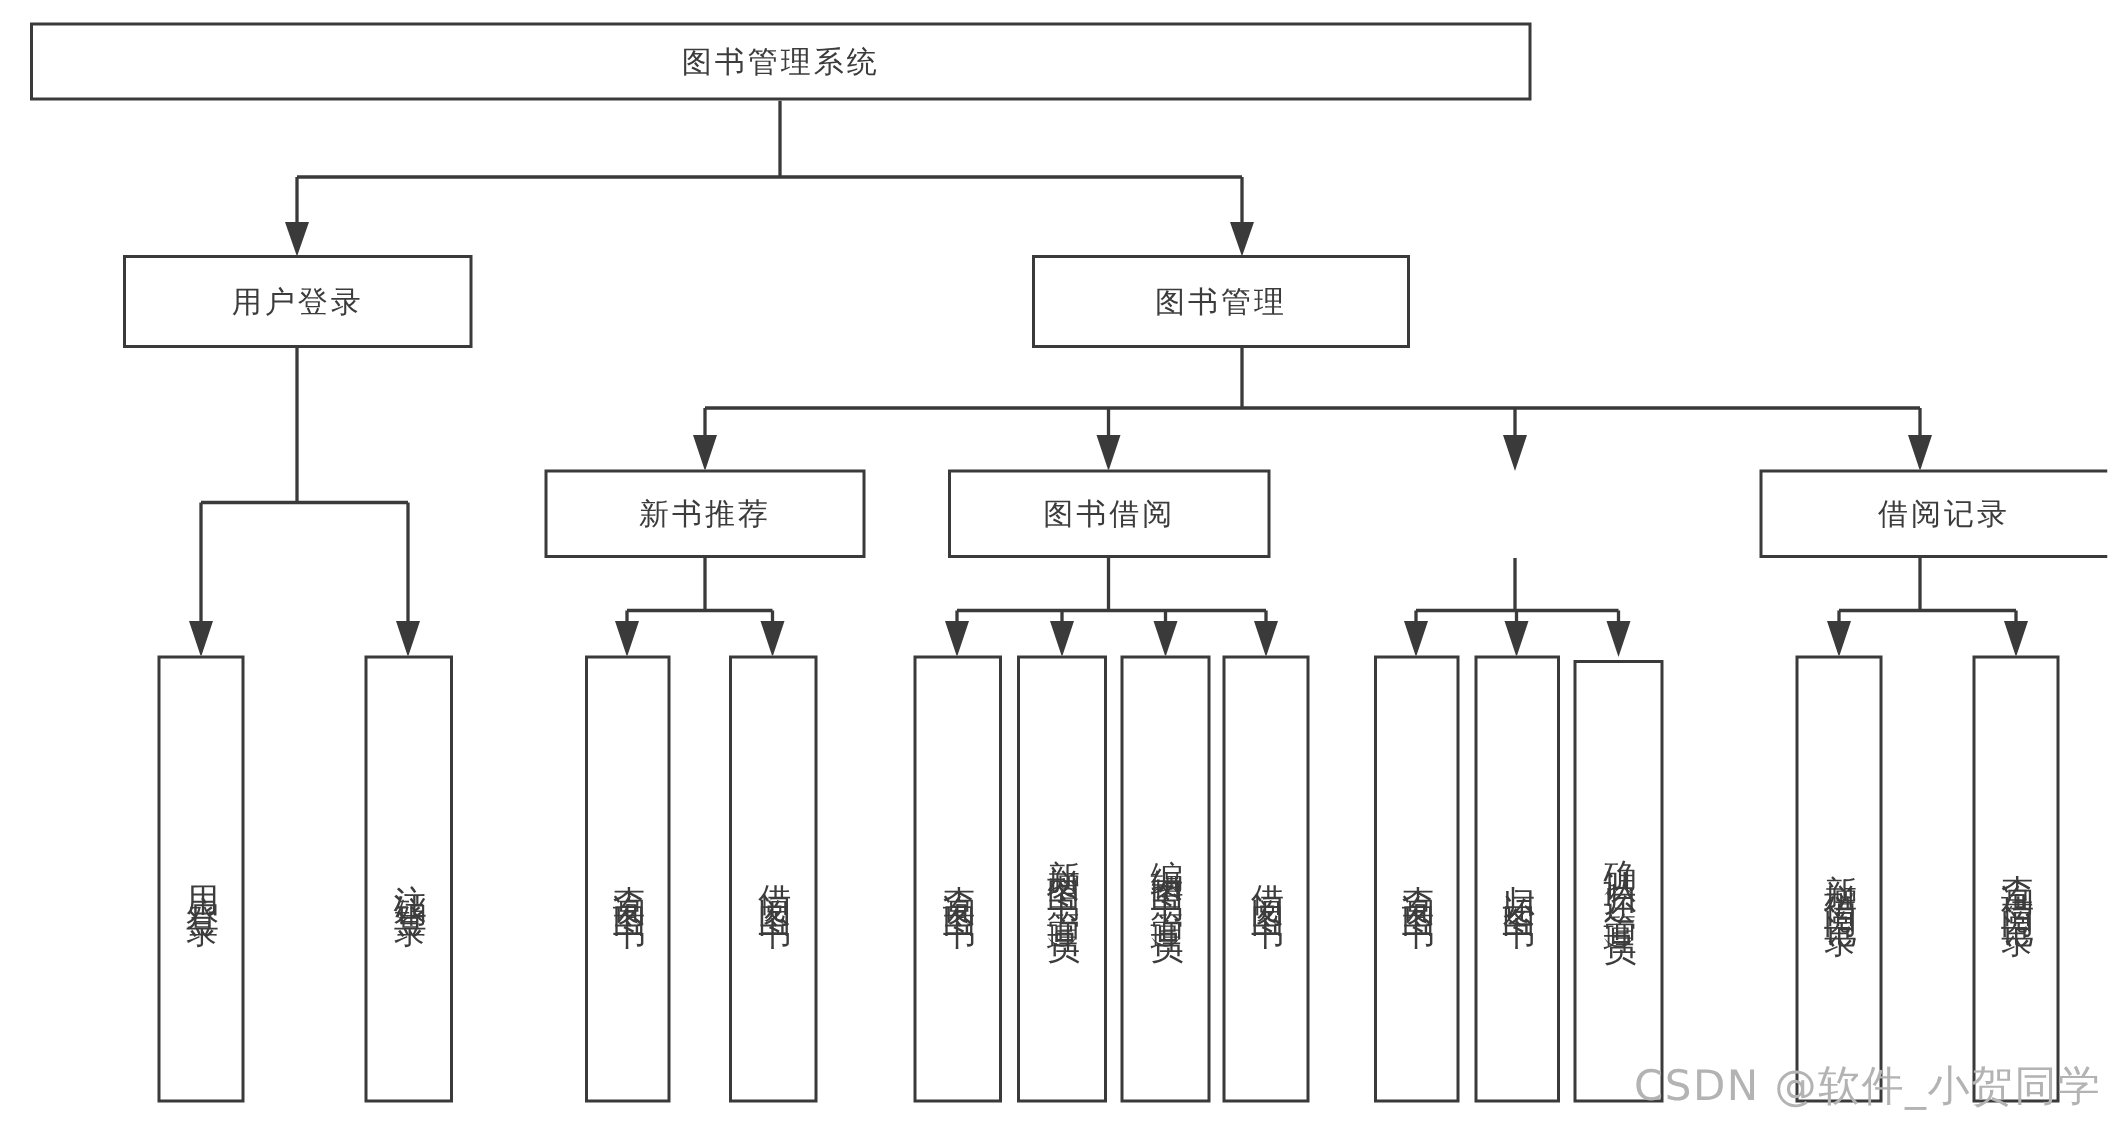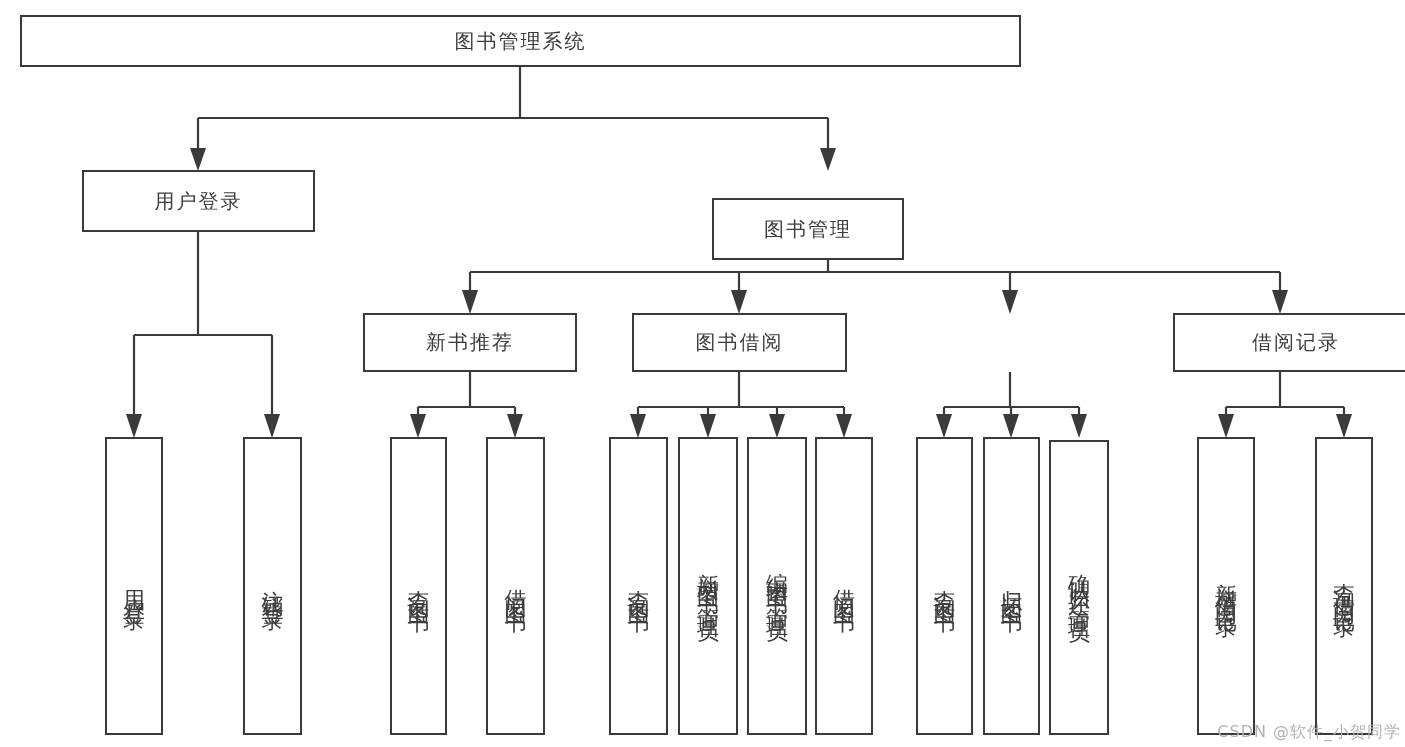--- a/index.html
+++ b/index.html
@@ -48,21 +48,21 @@
     writing-mode: vertical-rl;
     font-size: 22px;
     letter-spacing: 7px;
     line-height: 1;
   }
   .watermark {
     position: absolute;
     right: 4px;
     bottom: 4px;
     color: #b3b3b3;
-    font-size: 16px;
+    font-size: 28px;
     letter-spacing: 1px;
     z-index: 5;
     white-space: nowrap;
   }
 </style>
 </head>
 <body>
 
 <div class="stage">
 
@@ -112,21 +112,21 @@
     <g>
       <path class="ln" d="M1280 372 V407 M1226 407 H1344 M1226 407 V416 M1344 407 V416"></path>
       <path class="tri" d="M1218 414 H1234 L1226 438 Z"></path>
       <path class="tri" d="M1336 414 H1352 L1344 438 Z"></path>
     </g>
   </svg>
 
   <div class="node" style="left:20px; top:15px; width:1001px; height:52px;">图书管理系统</div>
 
   <div class="node" style="left:82px; top:170px; width:233px; height:62px;">用户登录</div>
-  <div class="node" style="left:712px; top:170px; width:192px; height:62px;margin-top:28px;">图书管理</div>
+  <div class="node" style="left:688px; top:170px; width:252px; height:62px;">图书管理</div>
 
   <div class="node" style="left:632px; top:313px; width:215px; height:59px;">图书借阅</div>
   <div class="node" style="left:363px; top:313px; width:214px; height:59px;">新书推荐</div>
   <div class="node" style="left:1173px; top:313px; width:246px; height:59px;">借阅记录</div>
 
   <div class="node vert" style="left:105px; top:437px; width:58px; height:298px;">用户登录</div>
   <div class="node vert" style="left:243px; top:437px; width:59px; height:298px;">注销登录</div>
 
   <div class="node vert" style="left:390px; top:437px; width:57px; height:298px;">查询图书</div>
   <div class="node vert" style="left:486px; top:437px; width:59px; height:298px;">借阅图书</div>

